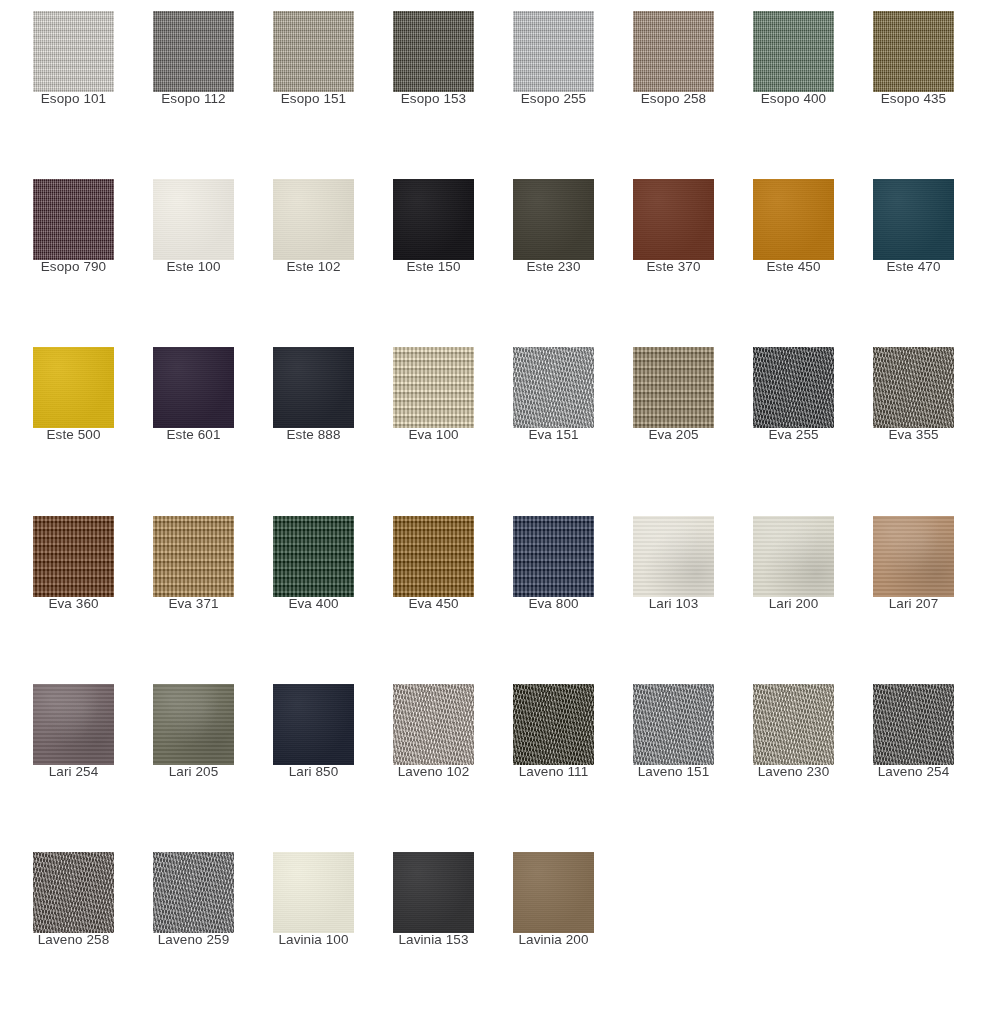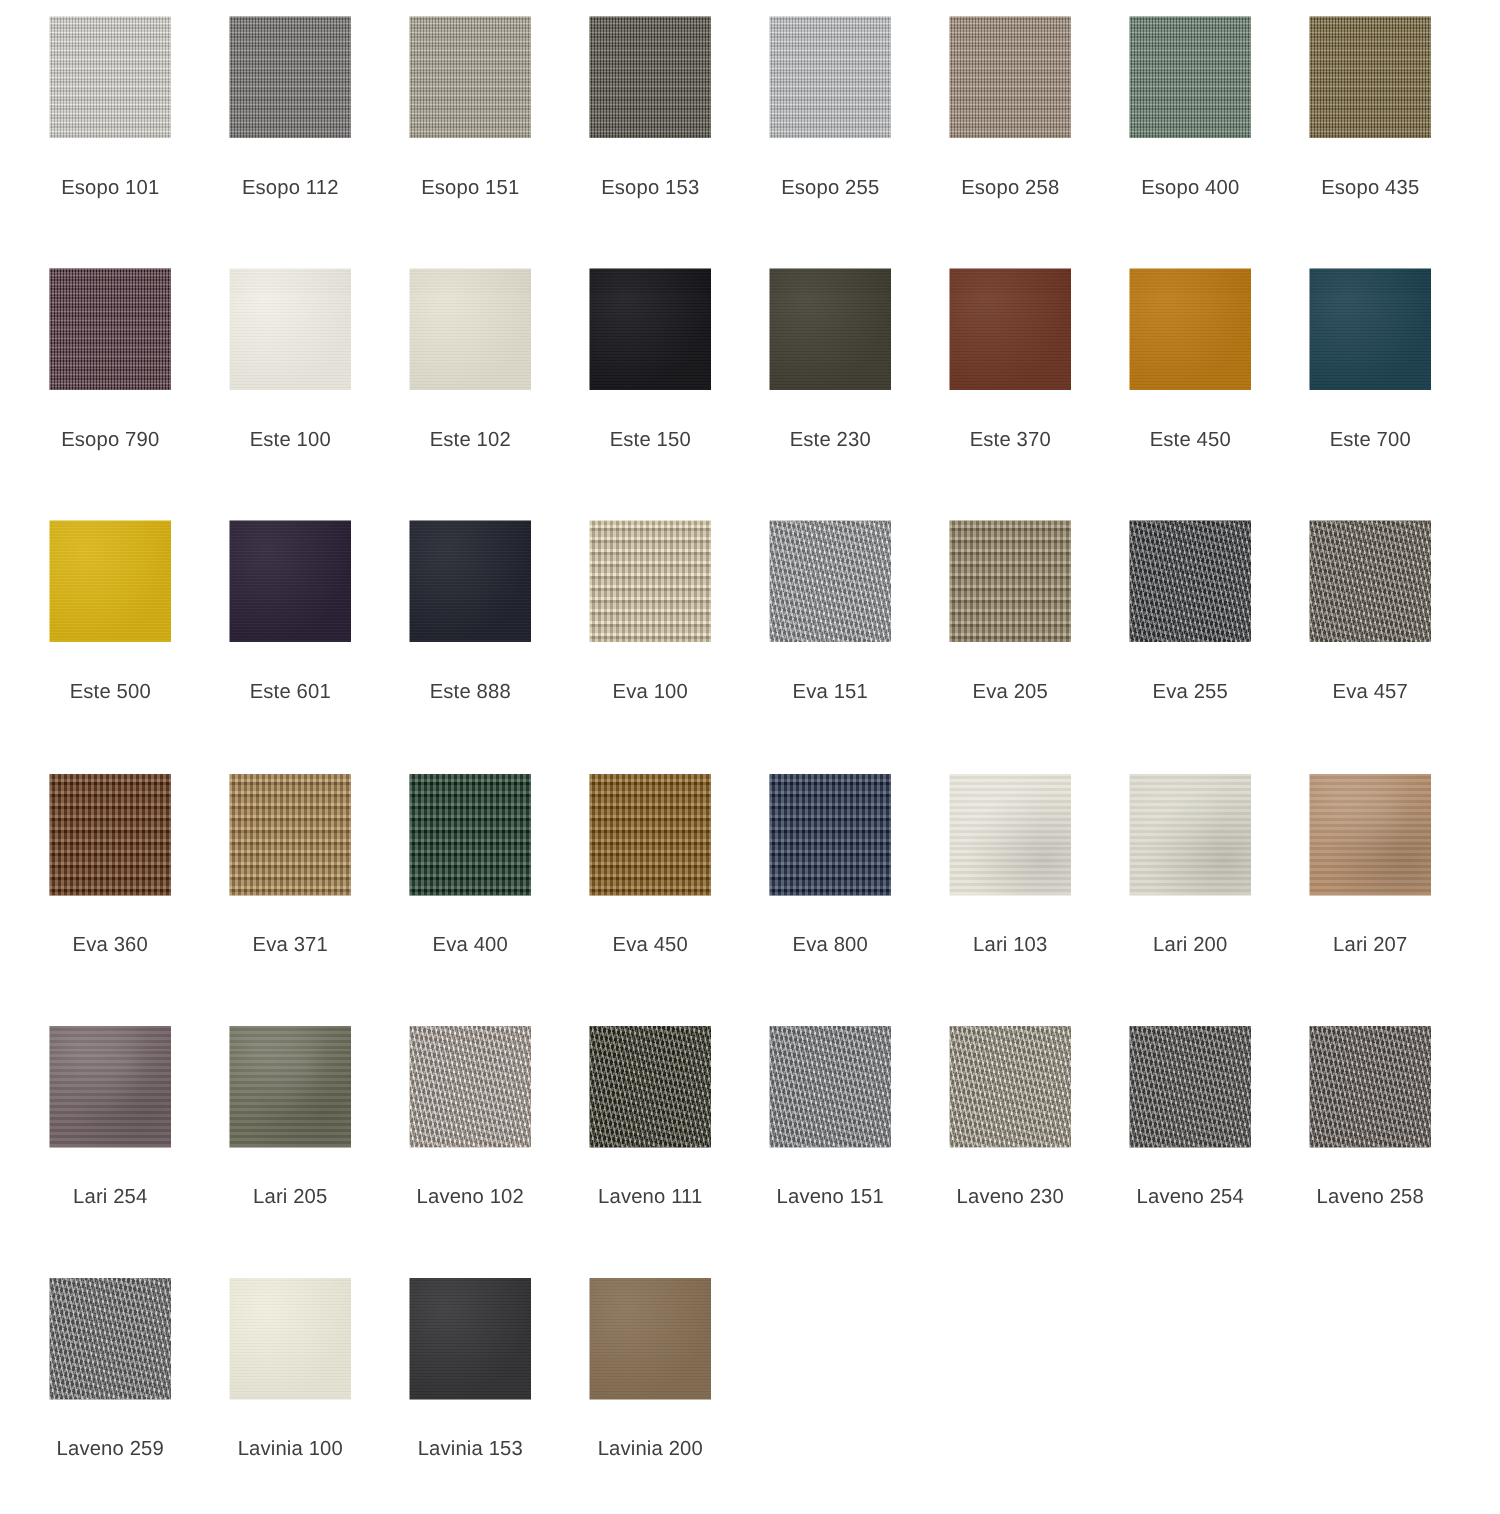--- a/index.html
+++ b/index.html
@@ -111,21 +111,20 @@
         rgba(0,0,0,.07) 2px, rgba(0,0,0,.07) 4px);
     opacity:.8;
   }
   .tex-suede::after{
     background-image:
       radial-gradient(ellipse at 22% 18%, rgba(255,255,255,.16) 0%, rgba(255,255,255,0) 55%),
       radial-gradient(ellipse at 78% 70%, rgba(0,0,0,.12) 0%, rgba(0,0,0,0) 60%),
       radial-gradient(ellipse at 60% 30%, rgba(255,255,255,.09) 0%, rgba(255,255,255,0) 50%);
   }
   .chip-label{
-    margin-top:26px;
     font-size:13.5px;
     line-height:1;
     color:#3f3f42;
     letter-spacing:.1px;
     width:81px;
     text-align:center;
     white-space:nowrap;
   }
 </style>
 </head>
@@ -187,21 +186,21 @@
     <div class="swatch-cell">
       <div class="chip tex-plain" style="background-color: rgb(110, 54, 35);"></div>
       <div class="chip-label">Este 370</div>
     </div>
     <div class="swatch-cell">
       <div class="chip tex-plain" style="background-color: rgb(187, 120, 17);"></div>
       <div class="chip-label">Este 450</div>
     </div>
     <div class="swatch-cell">
       <div class="chip tex-plain" style="background-color: rgb(29, 65, 79);"></div>
-      <div class="chip-label">Este 700</div>
+      <div class="chip-label">Este 470</div>
     </div>
     <div class="swatch-cell">
       <div class="chip tex-plain" style="background-color: rgb(221, 183, 21);"></div>
       <div class="chip-label">Este 500</div>
     </div>
     <div class="swatch-cell">
       <div class="chip tex-plain" style="background-color: rgb(45, 34, 55);"></div>
       <div class="chip-label">Este 601</div>
     </div>
     <div class="swatch-cell">
@@ -219,21 +218,21 @@
     <div class="swatch-cell">
       <div class="chip tex-basket" style="background-color: rgb(156, 138, 103);"></div>
       <div class="chip-label">Eva 205</div>
     </div>
     <div class="swatch-cell">
       <div class="chip tex-melange" style="background-color: rgb(78, 81, 84);"></div>
       <div class="chip-label">Eva 255</div>
     </div>
     <div class="swatch-cell">
       <div class="chip tex-melange" style="background-color: rgb(132, 123, 108);"></div>
-      <div class="chip-label">Eva 457</div>
+      <div class="chip-label">Eva 355</div>
     </div>
     <div class="swatch-cell">
       <div class="chip tex-basket" style="background-color: rgb(101, 48, 13);"></div>
       <div class="chip-label">Eva 360</div>
     </div>
     <div class="swatch-cell">
       <div class="chip tex-basket" style="background-color: rgb(176, 135, 73);"></div>
       <div class="chip-label">Eva 371</div>
     </div>
     <div class="swatch-cell">
@@ -260,20 +259,24 @@
       <div class="chip tex-suede" style="background-color: rgb(179, 141, 108);"></div>
       <div class="chip-label">Lari 207</div>
     </div>
     <div class="swatch-cell">
       <div class="chip tex-suede" style="background-color: rgb(111, 96, 99);"></div>
       <div class="chip-label">Lari 254</div>
     </div>
     <div class="swatch-cell">
       <div class="chip tex-suede" style="background-color: rgb(106, 106, 88);"></div>
       <div class="chip-label">Lari 205</div>
+    </div>
+    <div class="swatch-cell">
+      <div class="chip tex-plain" style="background-color: rgb(31, 36, 51);"></div>
+      <div class="chip-label">Lari 850</div>
     </div>
     <div class="swatch-cell">
       <div class="chip tex-melange" style="background-color: rgb(222, 208, 196);"></div>
       <div class="chip-label">Laveno 102</div>
     </div>
     <div class="swatch-cell">
       <div class="chip tex-melange" style="background-color: rgb(68, 66, 47);"></div>
       <div class="chip-label">Laveno 111</div>
     </div>
     <div class="swatch-cell">

